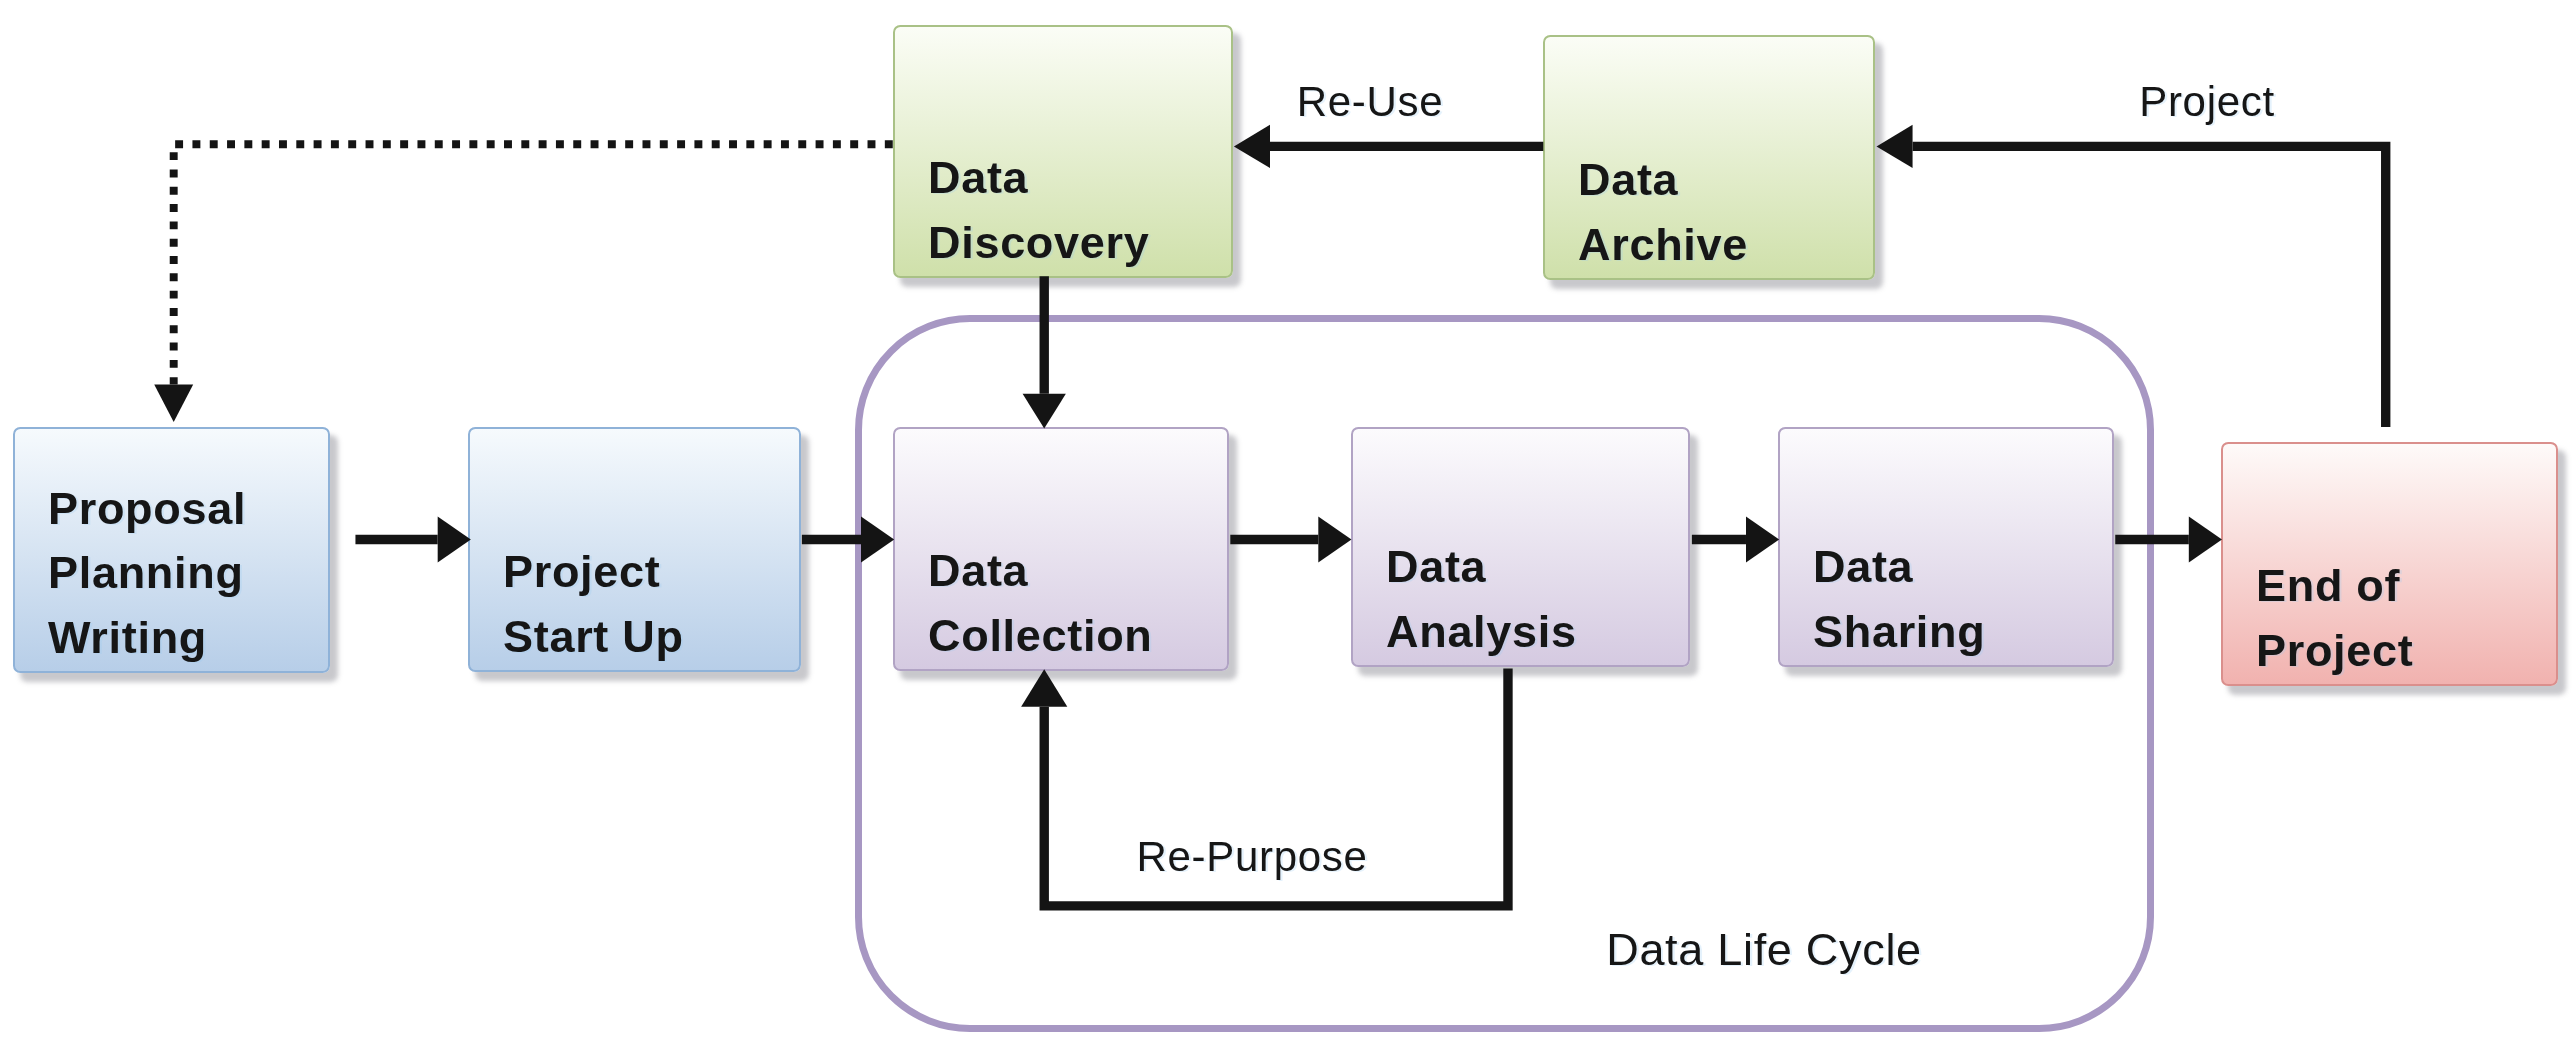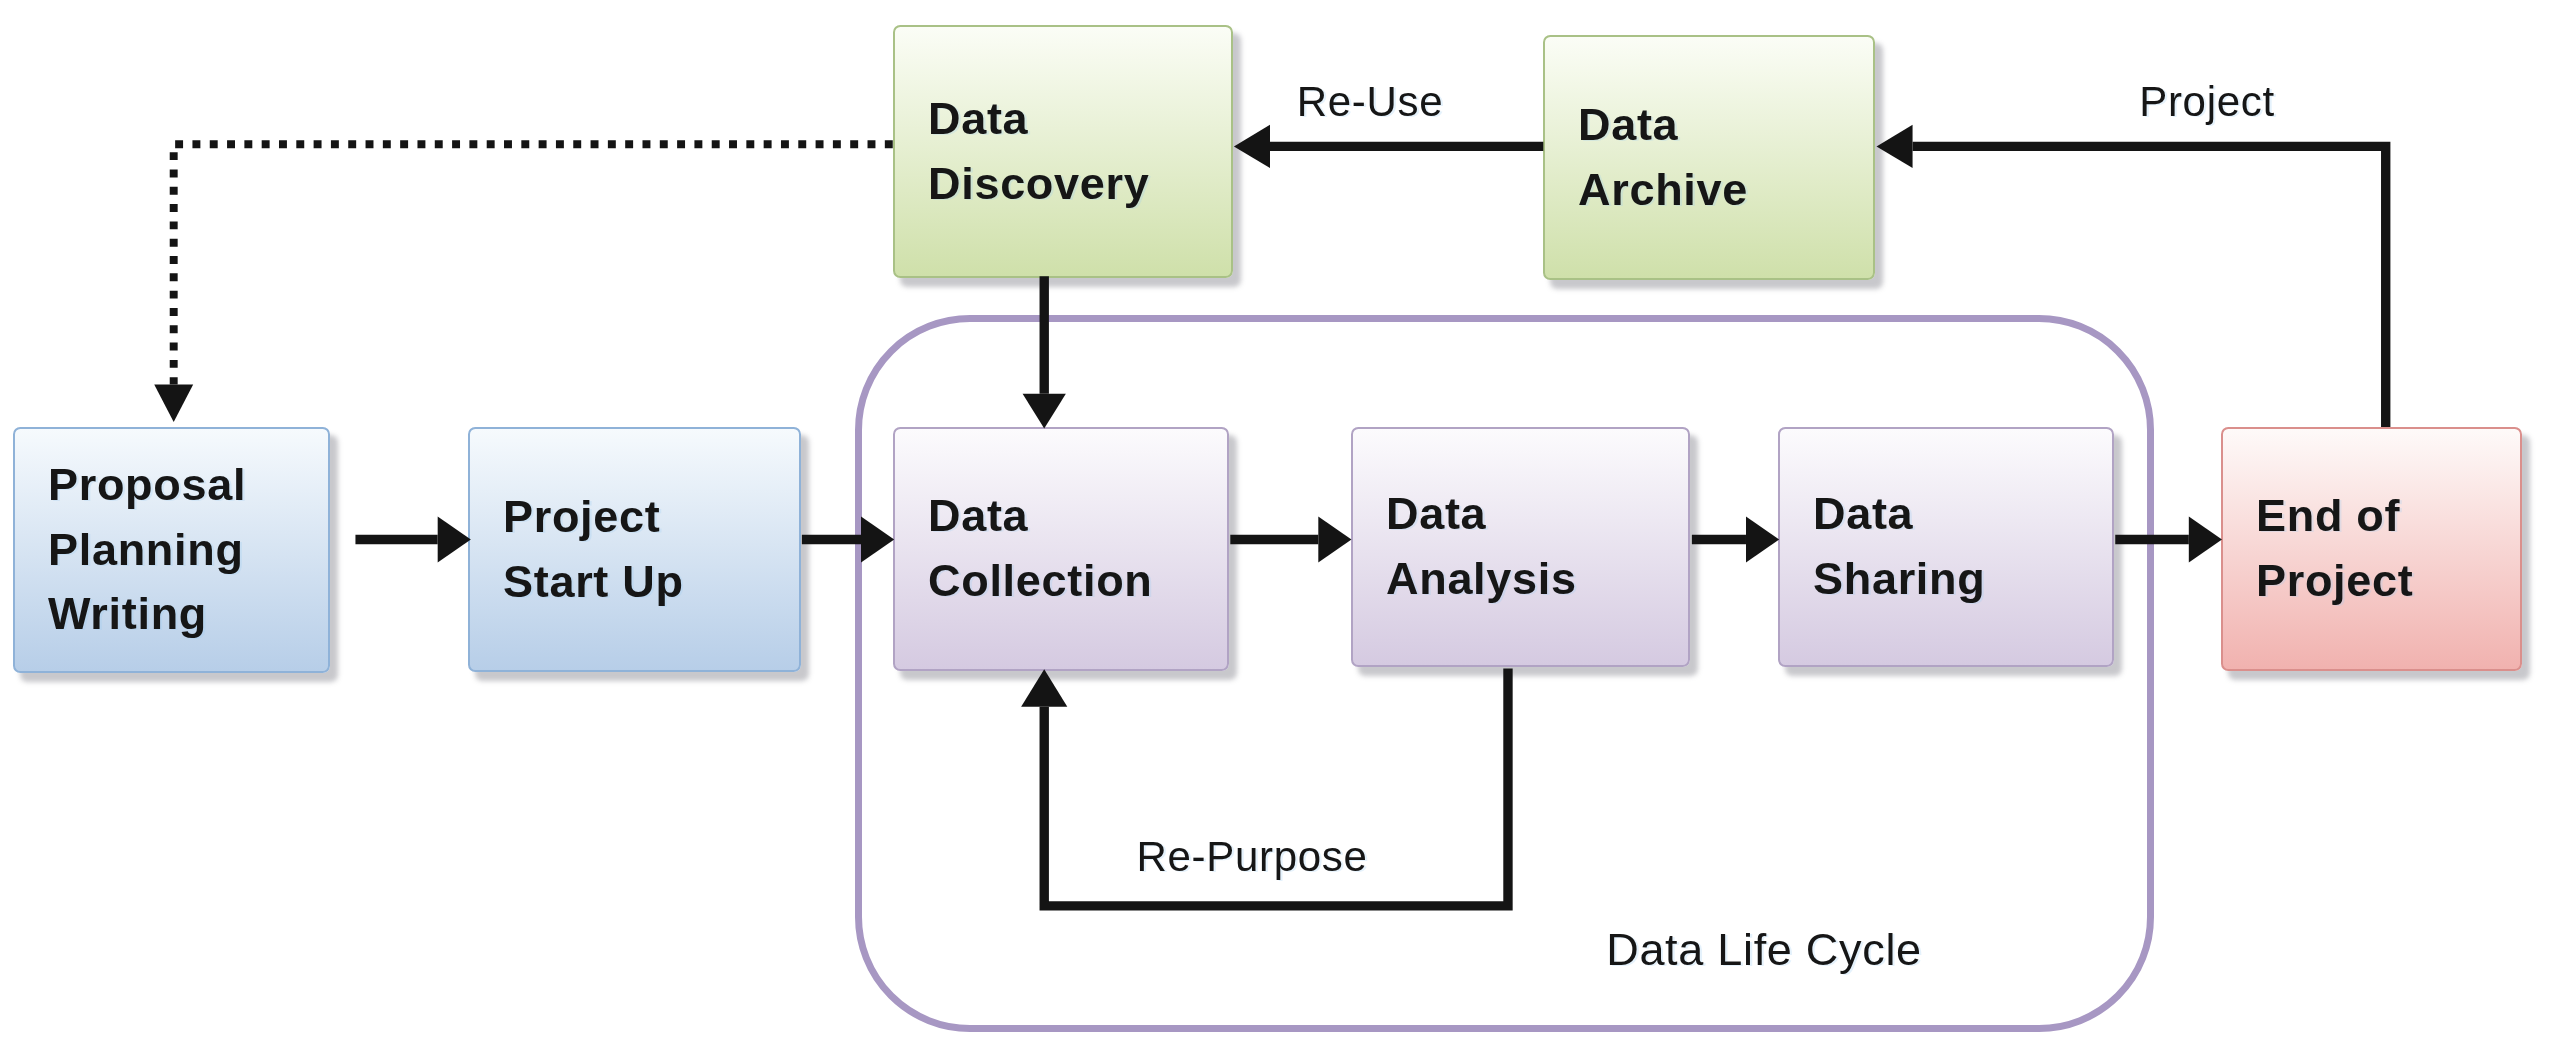--- a/index.html
+++ b/index.html
@@ -17,21 +17,21 @@
     position:relative;width:2576px;height:1053px;background:#ffffff;
     font-family:"Liberation Sans", sans-serif;overflow:hidden;
   }
   .boundary{
     position:absolute;box-sizing:border-box;
     left:855px;top:315px;width:1299px;height:717px;
     border:7.2px solid var(--boundary_border);
     border-radius:115px;background:transparent;
   }
   .node{
-    position:absolute;box-sizing:border-box;display:flex;align-items:center;
+    position:absolute;box-sizing:border-box;display:flex;align-items:flex-end;
     border:2.2px solid;border-radius:7.2px;
     box-shadow:7.2px 8.7px 5px var(--shadow_rgba);
   }
   .node.blue  {background:linear-gradient(180deg,var(--blue_top) 0%,  var(--blue_bottom) 100%);  border-color:var(--blue_border);}
   .node.green {background:linear-gradient(180deg,var(--green_top) 0%, var(--green_bottom) 100%); border-color:var(--green_border);}
   .node.purple{background:linear-gradient(180deg,var(--purple_top) 0%,var(--purple_bottom) 100%);border-color:var(--purple_border);}
   .node.red   {background:linear-gradient(180deg,var(--red_top) 0%,   var(--red_bottom) 100%);   border-color:var(--red_border);}
   .node-label{
     padding-left:33px;font-size:45px;line-height:1.44;font-weight:700;
     letter-spacing:0.7px;color:var(--text_ink);white-space:pre-line;
@@ -84,21 +84,21 @@
   <div class="node purple" style="left:1351px;top:427px;width:339px;height:240px">
     <span class="node-label">Data
 Analysis</span>
   </div>
 
   <div class="node purple" style="left:1778px;top:427px;width:336px;height:240px">
     <span class="node-label">Data
 Sharing</span>
   </div>
 
-  <div class="node red" style="left:2221px;top:427px;width:301px;height:244px">
+  <div class="node red" style="left:2221px;top:442px;width:337px;height:244px">
     <span class="node-label">End of
 Project</span>
   </div>
 
   <svg class="wires" width="2576" height="1053" viewBox="0 0 3570 1460">
 
     <g>
       <line x1="492" y1="748" x2="606" y2="748"></line>
       <polygon points="606,716 606,780 652,748"></polygon>
     </g>

